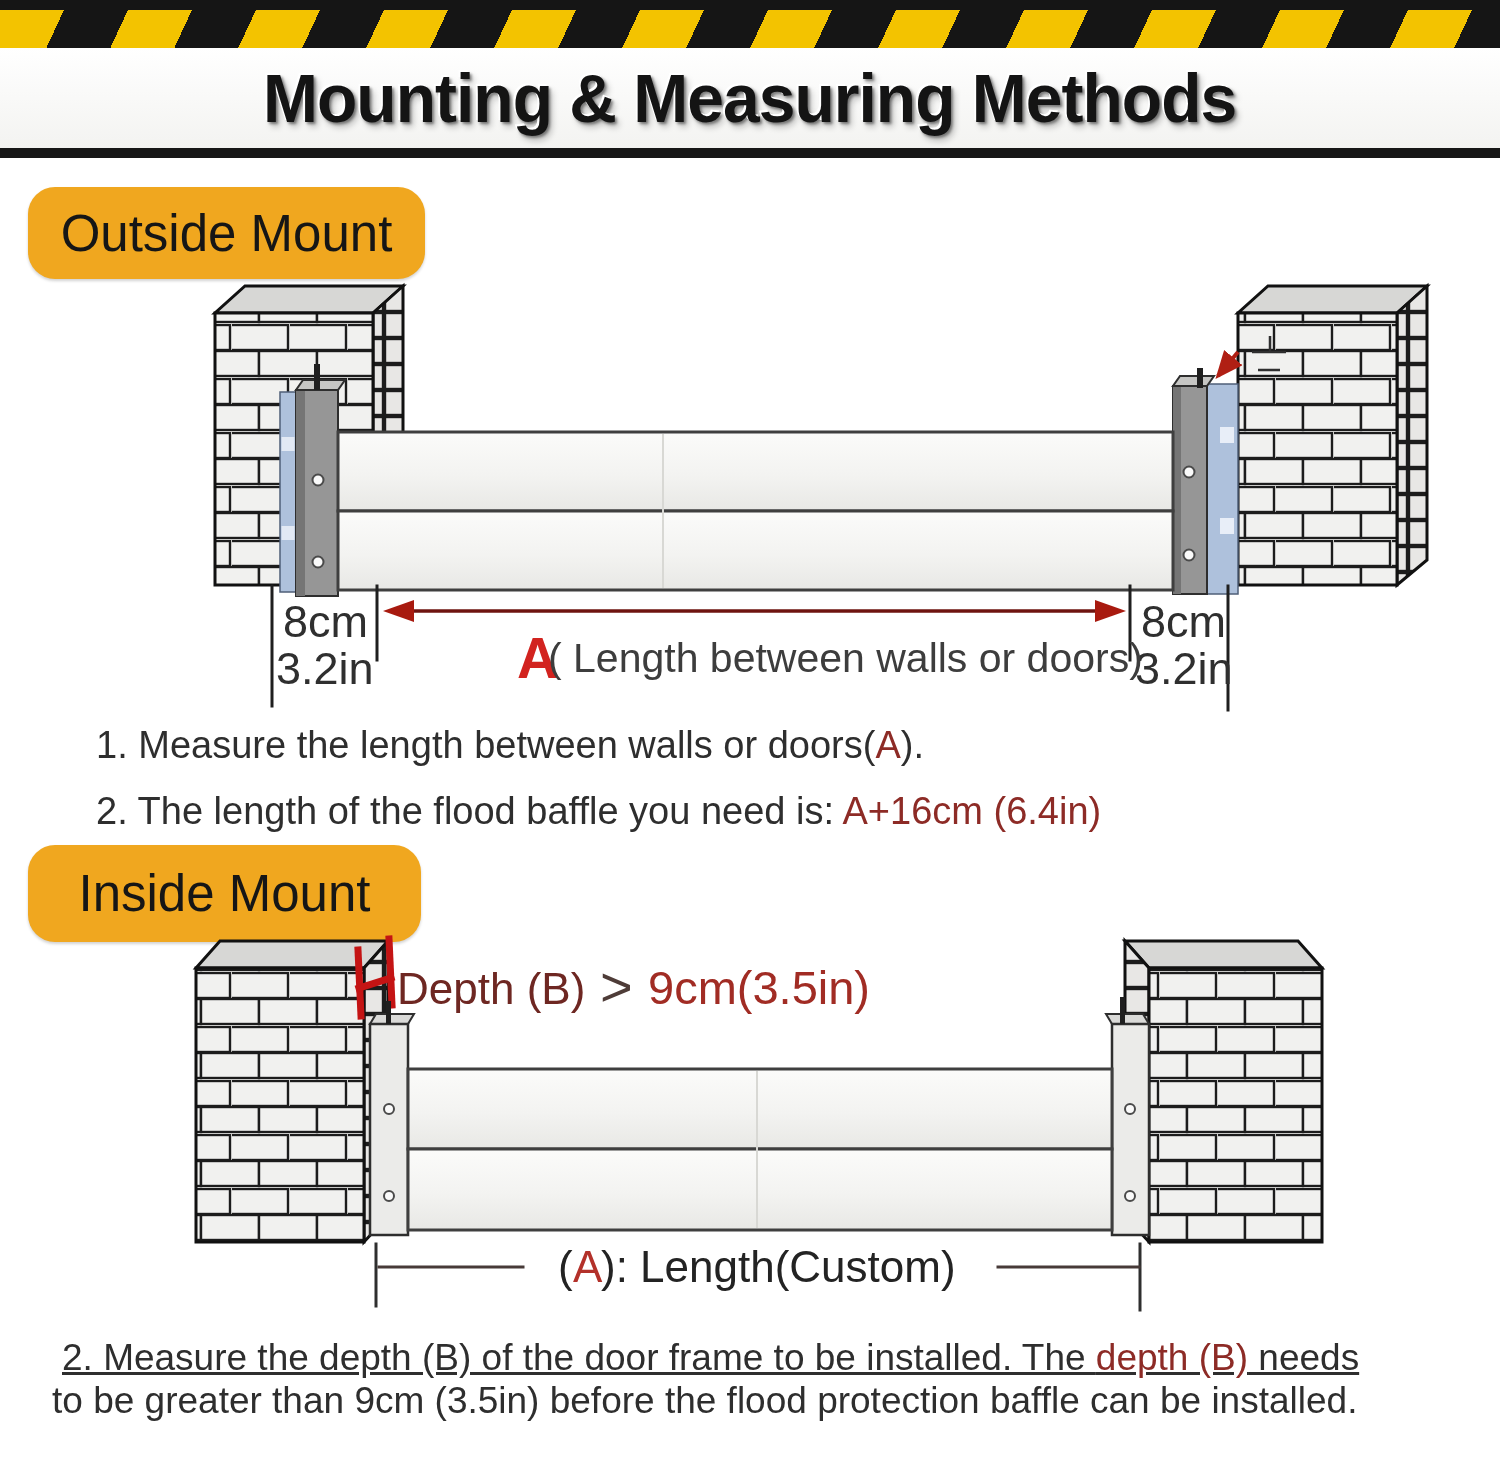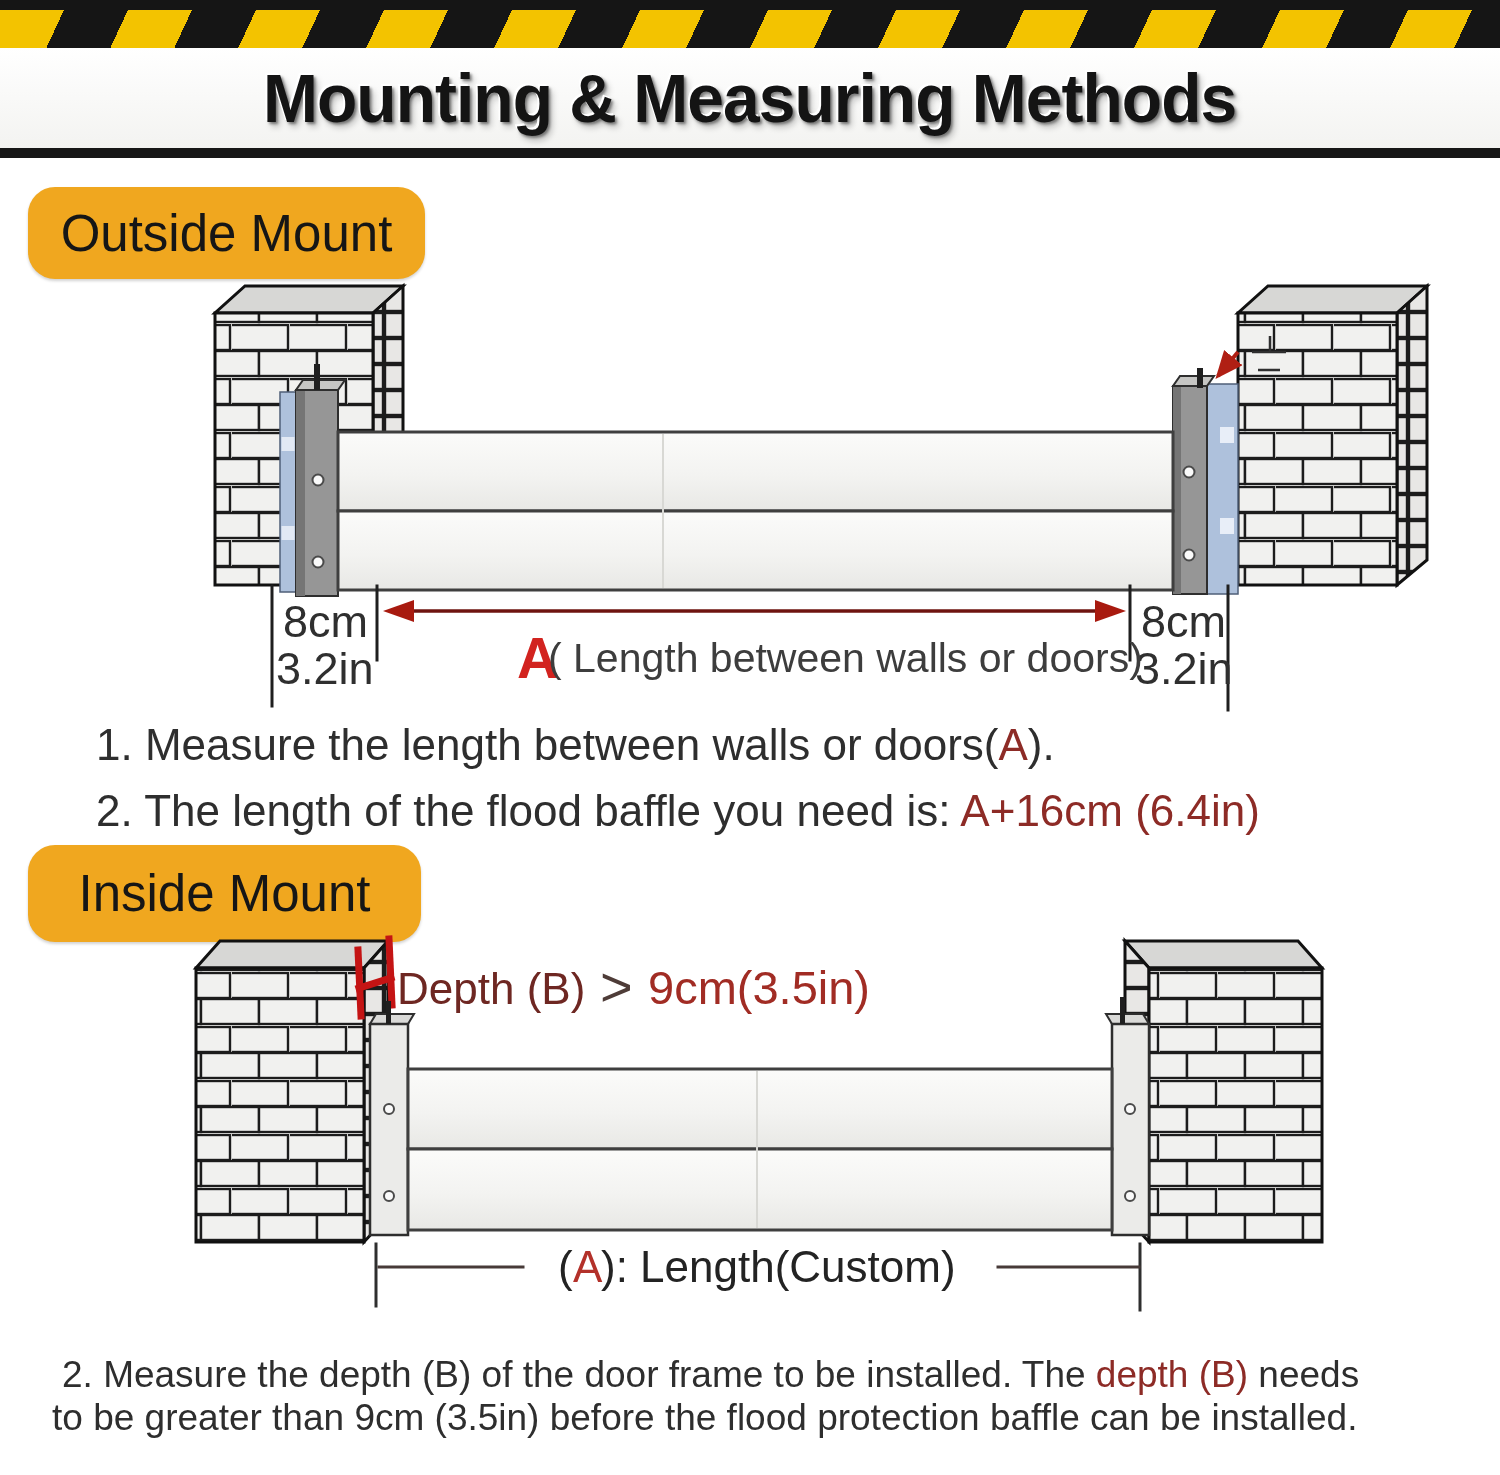--- a/index.html
+++ b/index.html
@@ -31,25 +31,25 @@
     color:#161616;display:flex;align-items:center;justify-content:center;
     font-size:51px;white-space:nowrap;box-shadow:0 2px 3px rgba(0,0,0,0.18);
   }
   .badge-outside{top:187px;width:397px;height:92px;}
   .badge-inside{top:845px;width:393px;height:97px;}
   
   .diagrams{position:absolute;left:0;top:0;width:1500px;height:1475px;}
   
   .instr{position:absolute;color:#2e2e2e;}
   .instr .red{color:#8d2b26;}
-  .instr-out{left:96px;top:720px;width:1280px;font-size:44px;line-height:50px;}
+  .instr-out{left:96px;top:720px;width:1280px;font-size:38px;line-height:50px;}
   .instr-out .l2{margin-top:16px;}
   .instr-in{left:52px;top:1334px;width:1430px;font-size:37px;line-height:43px;}
   .instr-in .l1{margin-left:43px;}
-  .instr-in .l2{margin-top:19px;margin-left:10px;}
+  .instr-in .l2{margin-top:2px;margin-left:10px;text-decoration:underline;}
   .instr-in .l3{margin-left:0px;}
 </style>
 </head>
 <body>
 
 <div class="page">
 
   <div class="banner">
     <div class="banner-topstrip"></div>
     <div class="banner-stripes"></div>

